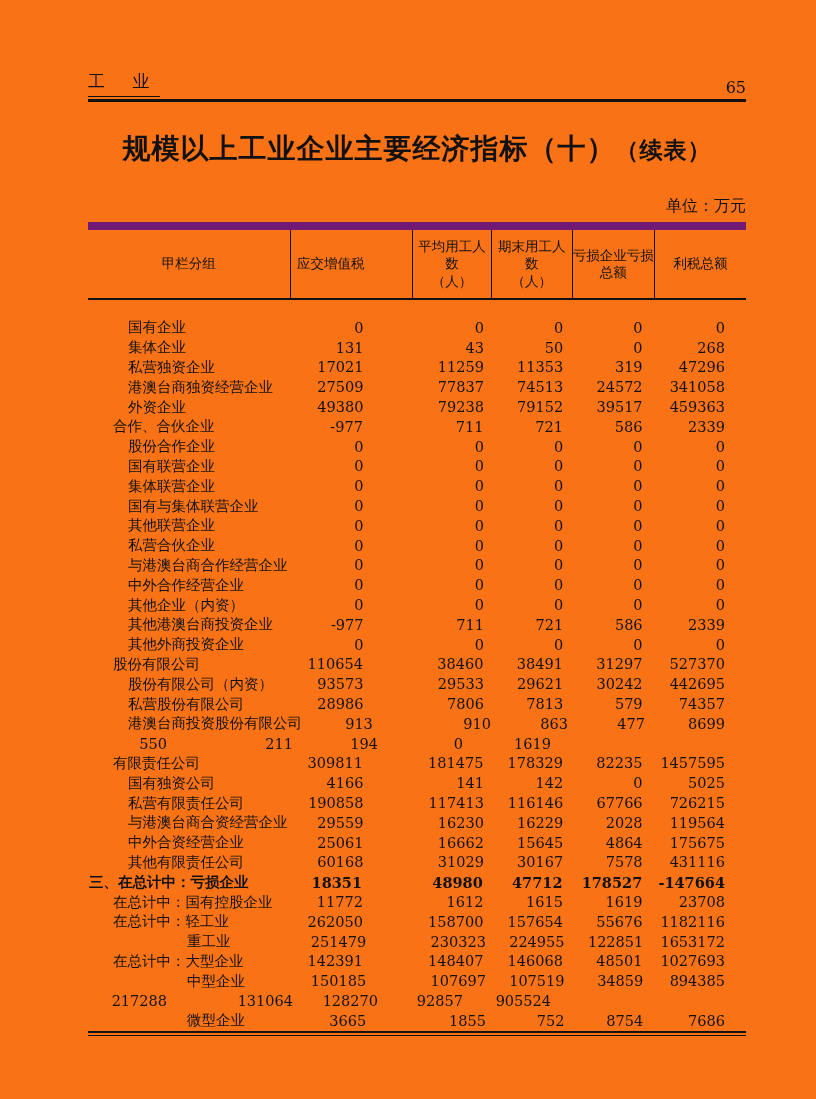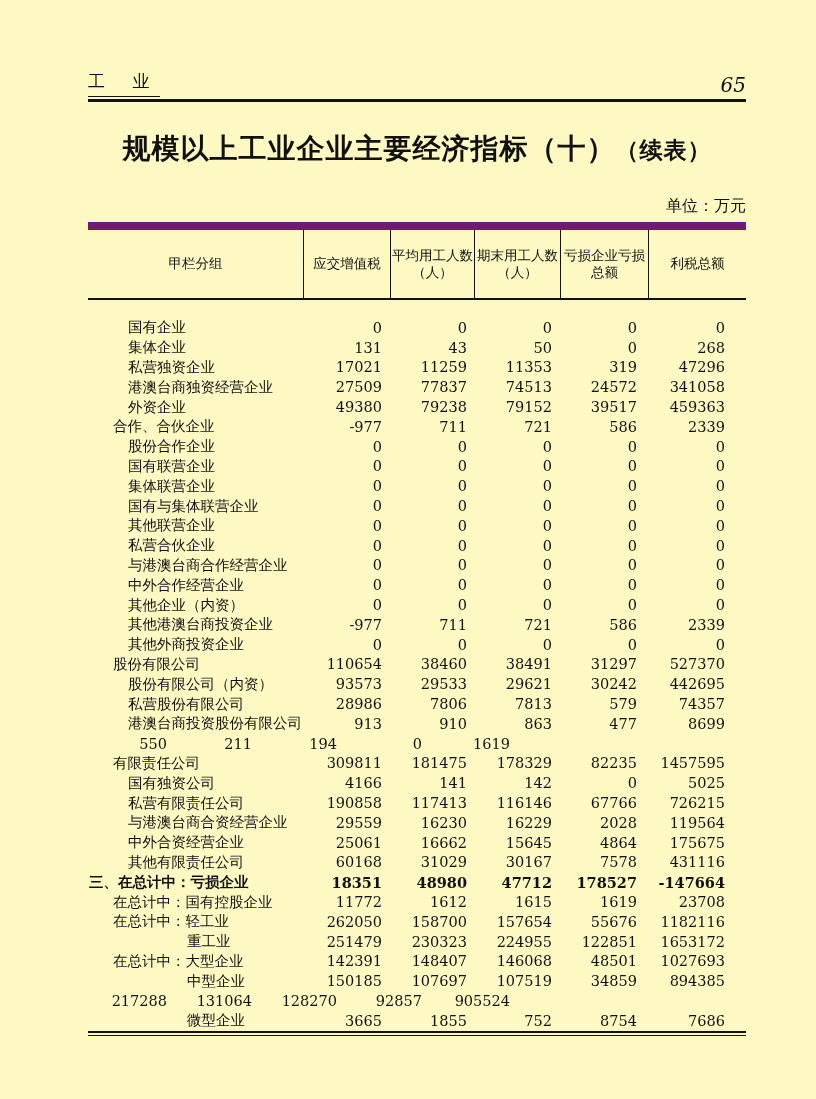--- a/index.html
+++ b/index.html
@@ -1,44 +1,44 @@
 <!DOCTYPE html>
 <html><head>
 <meta charset="utf-8">
 <style>
   html,body{margin:0;padding:0;background:#e8e8e8;}
   .page{
     position:relative;
     width:816px;height:1099px;
     margin:0 auto;
-    background:#fef9c3;
+    background:#f97316;
     font-family:"DejaVu Serif","Liberation Serif",serif;
     color:#111;
     overflow:hidden;
   }
   
   .runhead{position:absolute;top:70px;left:88px;width:658px;display:flex;justify-content:space-between;align-items:flex-end;}
   .rh-left{font-size:17px;font-weight:500;letter-spacing:11px;border-bottom:1.5px solid #111;padding-bottom:3px;}
-  .rh-right{font-size:20px;font-style:italic;}
+  .rh-right{font-size:16px;}
   .runhead-rule{position:absolute;top:99px;left:88px;width:658px;height:2.5px;background:#111;}
   
   .title{position:absolute;top:130px;left:88px;width:658px;margin:0;text-align:center;
          font-size:28px;font-weight:bold;letter-spacing:1px;white-space:nowrap;}
   .title-suffix{font-size:23px;font-weight:bold;}
   
   .unit{position:absolute;top:196px;left:88px;width:658px;text-align:right;font-size:16px;}
   
   .tablewrap{position:absolute;top:222px;left:88px;width:658px;}
   .thead{display:flex;height:68px;border-top:8px solid #701a75;border-bottom:2.5px solid #111;box-sizing:content-box;}
   .hcell{display:flex;flex-direction:column;justify-content:center;align-items:center;
          font-size:13.5px;line-height:17.5px;box-sizing:border-box;text-align:center;}
   .hcell + .hcell{border-left:1.5px solid #111;}
   .c0{width:215px;}
   .c1{width:87px;}
-  .c2{width:84px;}
+  .c2{width:84px;margin-left:41px;}
   .c3{width:86px;}
   .c4{width:88px;}
   .c5{width:98px;}
   .tbody{padding-top:18px;}
   .trow{display:flex;height:19.8px;align-items:center;font-size:14.5px;}
   .trow.bold{font-weight:bold;}
   .lcell{box-sizing:border-box;white-space:nowrap;overflow:visible;}
   .ind0{padding-left:1px;}
   .ind1{padding-left:25px;}
   .ind2{padding-left:40px;}

